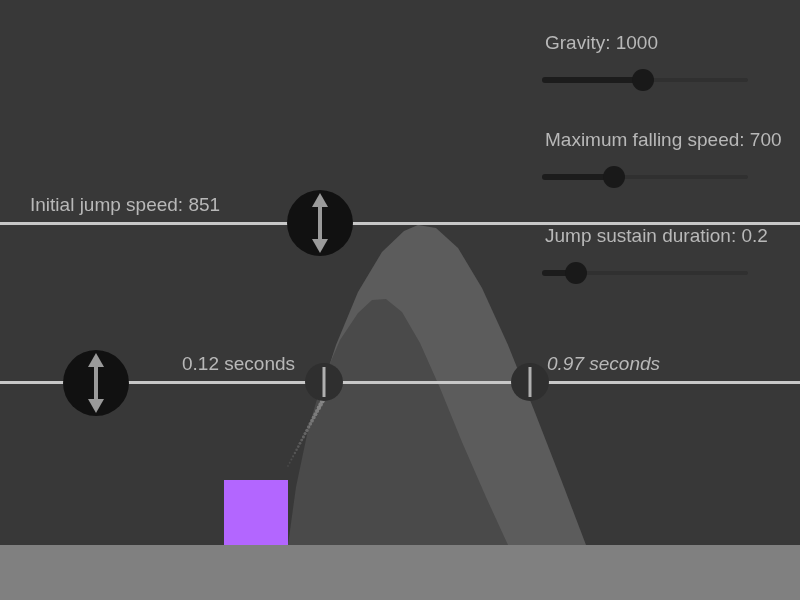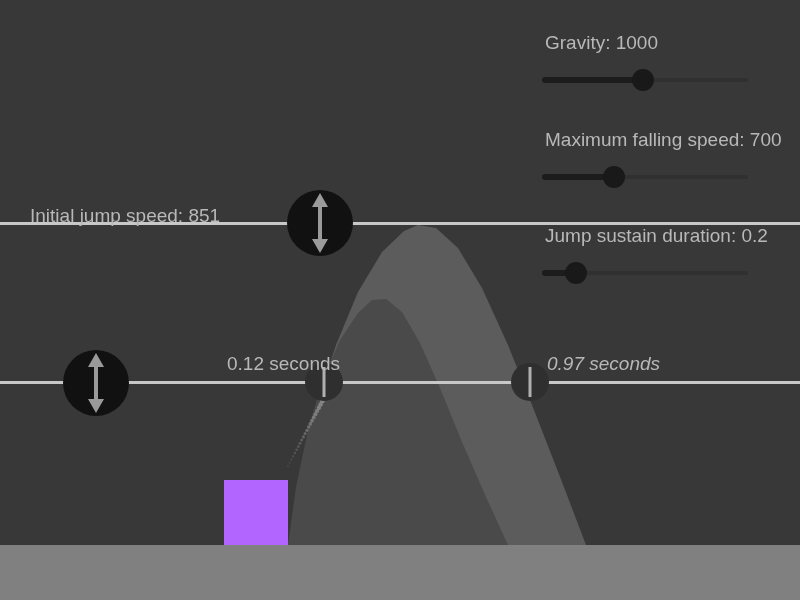--- a/index.html
+++ b/index.html
@@ -168,22 +168,22 @@
     <svg width="38" height="38" viewBox="0 0 38 38">
       <line x1="19" y1="4" x2="19" y2="34" stroke="#b0b0b0" stroke-width="3"></line>
     </svg>
   </div>
   <div class="handle-small" id="handle-3" style="left: 511px; top: 363px;">
     <svg width="38" height="38" viewBox="0 0 38 38">
       <line x1="19" y1="4" x2="19" y2="34" stroke="#b0b0b0" stroke-width="3"></line>
     </svg>
   </div>
 
-  <div class="label" id="scene-label-0" style="left: 30px; top: 206px;">Initial jump speed: 851</div>
-  <div class="label" id="scene-label-1" style="left: 182px; top: 354px; margin-left: 45px;">0.12 seconds</div>
+  <div class="label" id="scene-label-0" style="left: 30px; top: 195px;">Initial jump speed: 851</div>
+  <div class="label" id="scene-label-1" style="left: 182px; top: 354px;">0.12 seconds</div>
   <div class="label" id="scene-label-2" style="left: 547px; top: 354px; font-style: italic;">0.97 seconds</div>
 
   <div class="slider-group" id="slider-group-0" style="left: 542px; top: 33px;">
     <div class="slider-label">Gravity: 1000</div>
     <div class="slider-track-wrap">
       <div class="track-base"></div>
       <div class="track-fill" id="fill-0" style="width: 101.16px;"></div>
       <div class="track-knob" id="knob-0" style="left: 90.16px;"></div>
     </div>
   </div>

